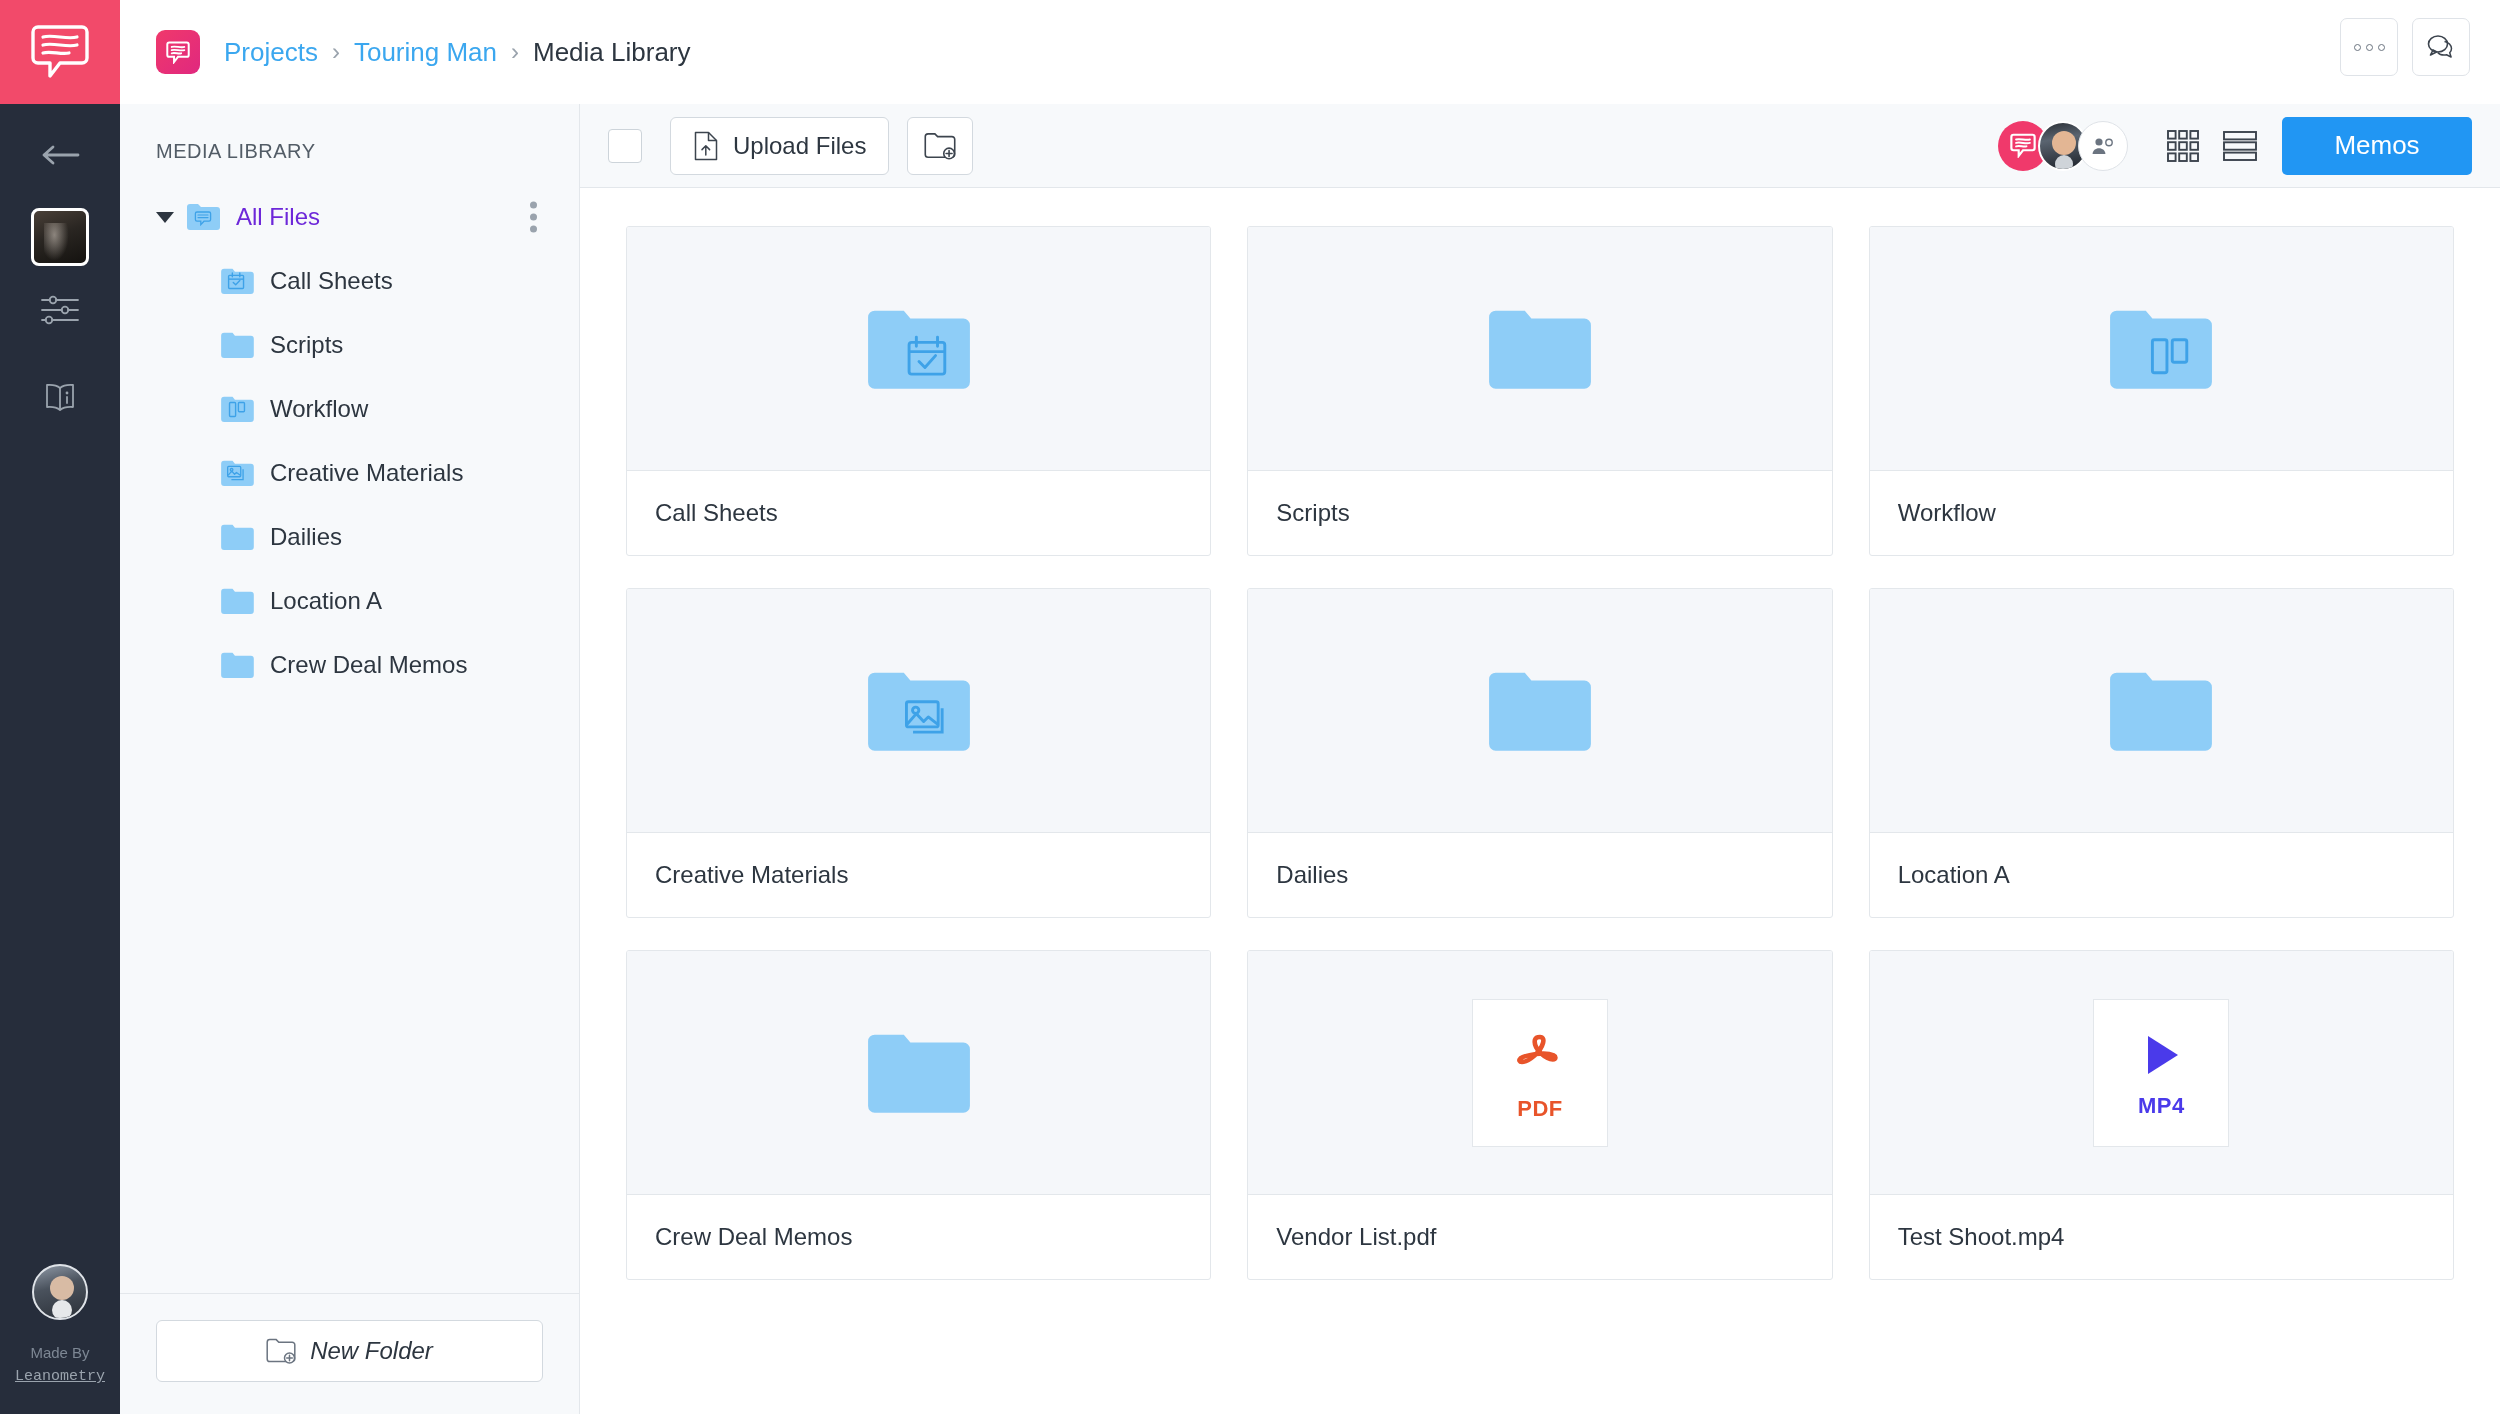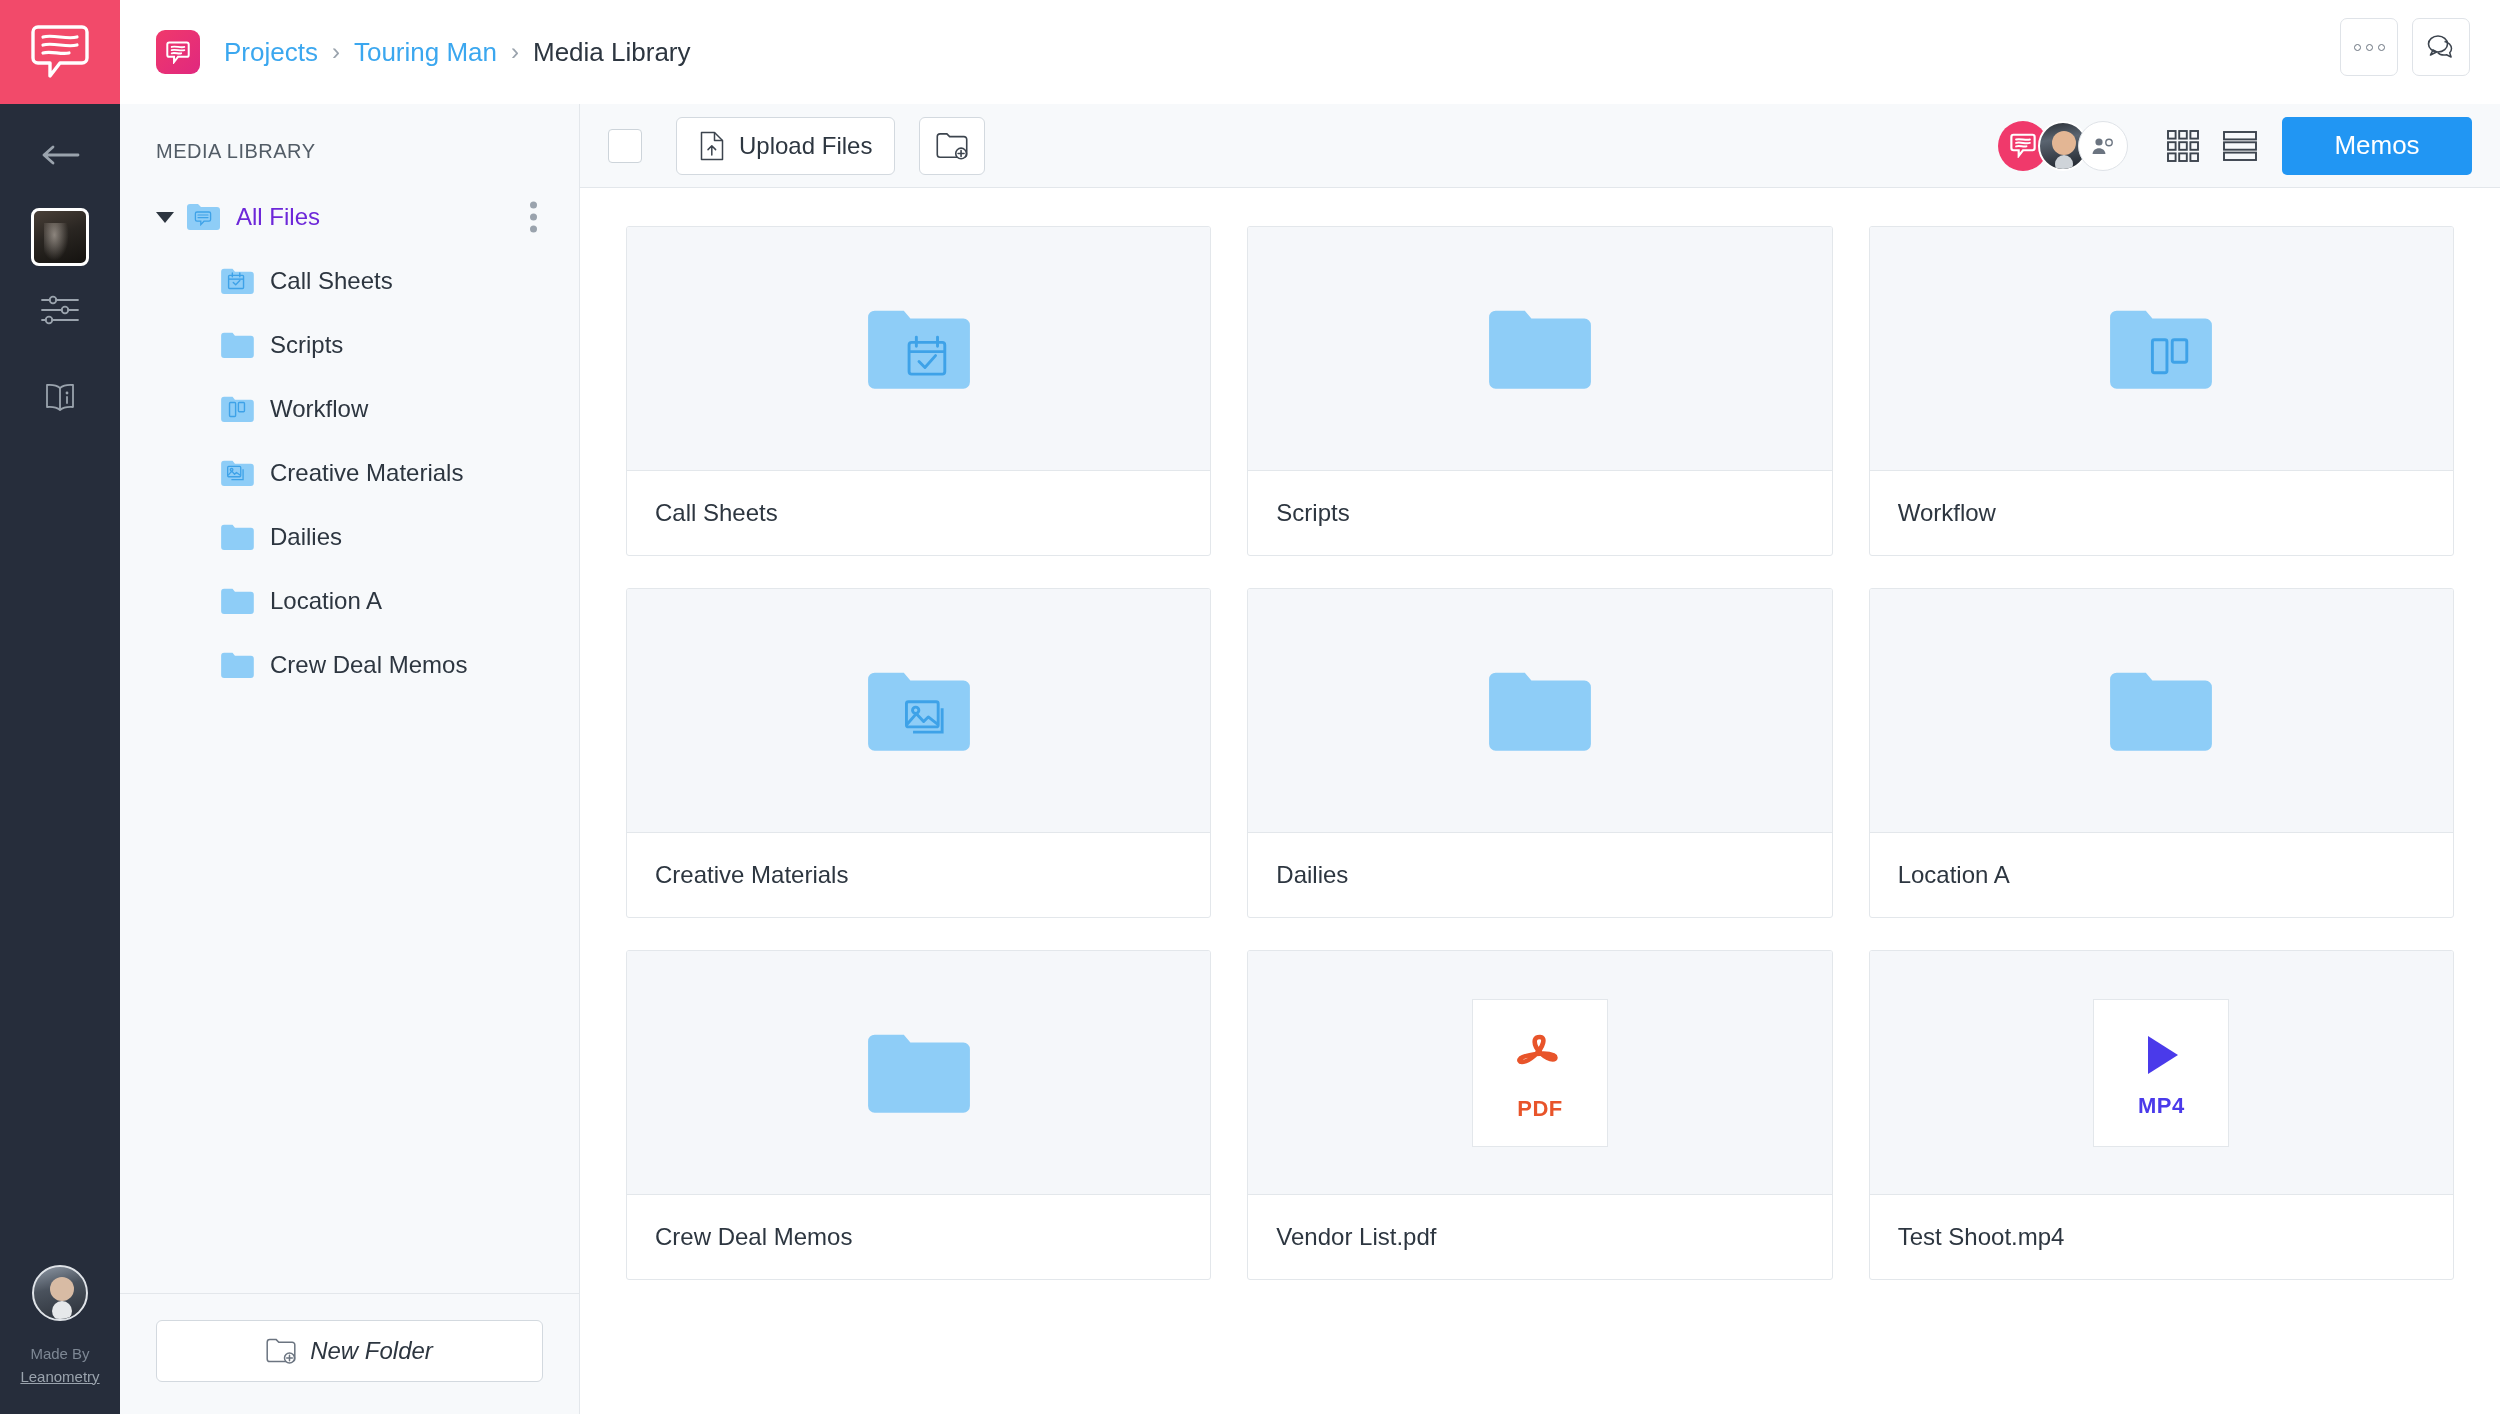--- a/index.html
+++ b/index.html
@@ -58,21 +58,21 @@
   .rail-avatar {
     width: 56px; height: 56px; border-radius: 50%; border: 2px solid #dfe3e8; overflow: hidden;
     background: linear-gradient(165deg,#8f99a6 0%,#4a525d 40%,#2b3038 100%); position: relative; cursor:pointer;
   }
   .rail-avatar:after{
     content:""; position:absolute; left:16px; top:10px; width:24px; height:24px; border-radius:50%;
     background: #d8bba4; box-shadow: 0 22px 0 -2px #e6e8ea;
   }
   .made-by { margin-top: 22px; text-align: center; line-height: 1.45; }
   .made-by span { display:block; color:#7d8794; font-size: 15px; }
-  .made-by a { color:#9aa3ad; font-size: 15px; text-decoration: underline; cursor:pointer; }
+  .made-by a { color:#9aa3ad; font-size: 15px; text-decoration: underline; cursor:pointer;font-family:Liberation Mono, monospace; }
 
   
   .sidebar {
     width: 460px; flex: 0 0 460px; background: #f7f9fb; border-right: 1px solid #e3e7eb;
     display: flex; flex-direction: column; position: relative;
   }
   .side-title { font-size: 20px; letter-spacing: .5px; color: #525c66; padding: 36px 0 0 36px; }
   .tree { margin-top: 22px; }
   .tree-row { display: flex; align-items: center; height: 64px; padding-left: 36px; position: relative; cursor: pointer; }
   .caret { width: 0; height: 0; border-left: 9px solid transparent; border-right: 9px solid transparent; border-top: 11px solid #2d3640; margin-right: 12px; }
@@ -84,21 +84,21 @@
   .side-footer { margin-top: auto; border-top: 1px solid #e3e7eb; padding: 26px 36px 32px 36px; }
   .newfolder-btn {
     width: 100%; height: 62px; border: 1px solid #d3d9df; border-radius: 6px; background: #fff;
     display: flex; align-items: center; justify-content: center; gap: 14px; font-size: 24px; color: #2d3640; cursor: pointer; font-style: italic;
   }
 
   
   .main { flex: 1; display: flex; flex-direction: column; min-width: 0; background: #fff; }
   .toolbar {
     height: 84px; flex: 0 0 84px; background: #f7f9fb; border-bottom: 1px solid #e3e7eb;
-    display: flex; align-items: center; padding: 0 28px; gap: 24px;
+    display: flex; align-items: center; padding: 0 28px; gap: 18px;
   }
   .tb-check { width: 34px; height: 34px; border: 1px solid #cdd4da; border-radius: 4px; background: #fff; cursor: pointer; margin-right: 10px; }
   .tb-btn {
     height: 58px; border: 1px solid #d3d9df; border-radius: 6px; background: #fff;
     display: flex; align-items: center; gap: 14px; padding: 0 22px; font-size: 24px; color: #2d3640; cursor: pointer;
   }
   .tb-btn.icon-only { padding: 0 16px; }
   .tb-right { margin-left: auto; display: flex; align-items: center; gap: 24px; }
   .avatars { display: flex; align-items: center; }
   .av { width: 50px; height: 50px; border-radius: 50%; margin-left: -10px; cursor: pointer; position: relative; }

